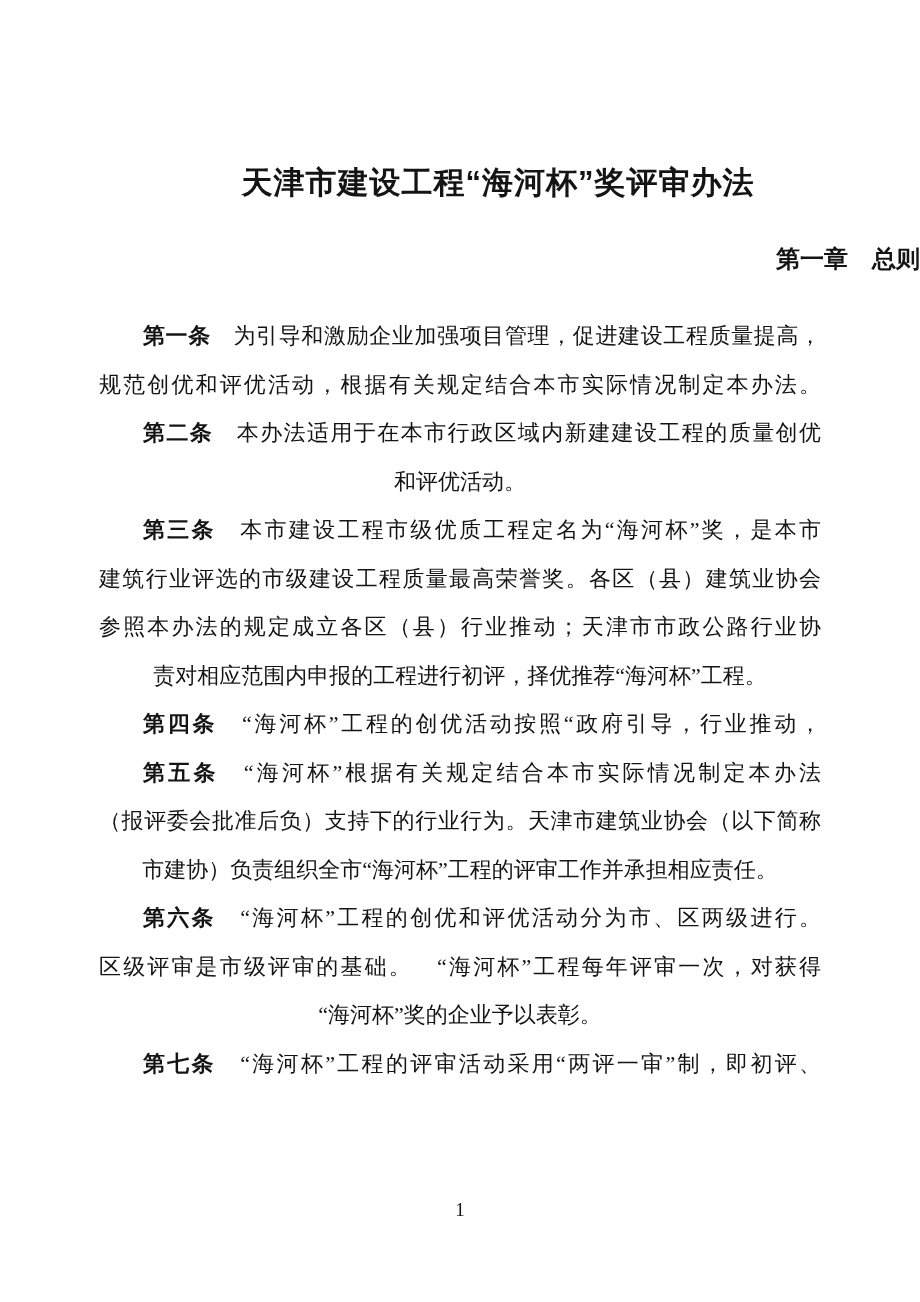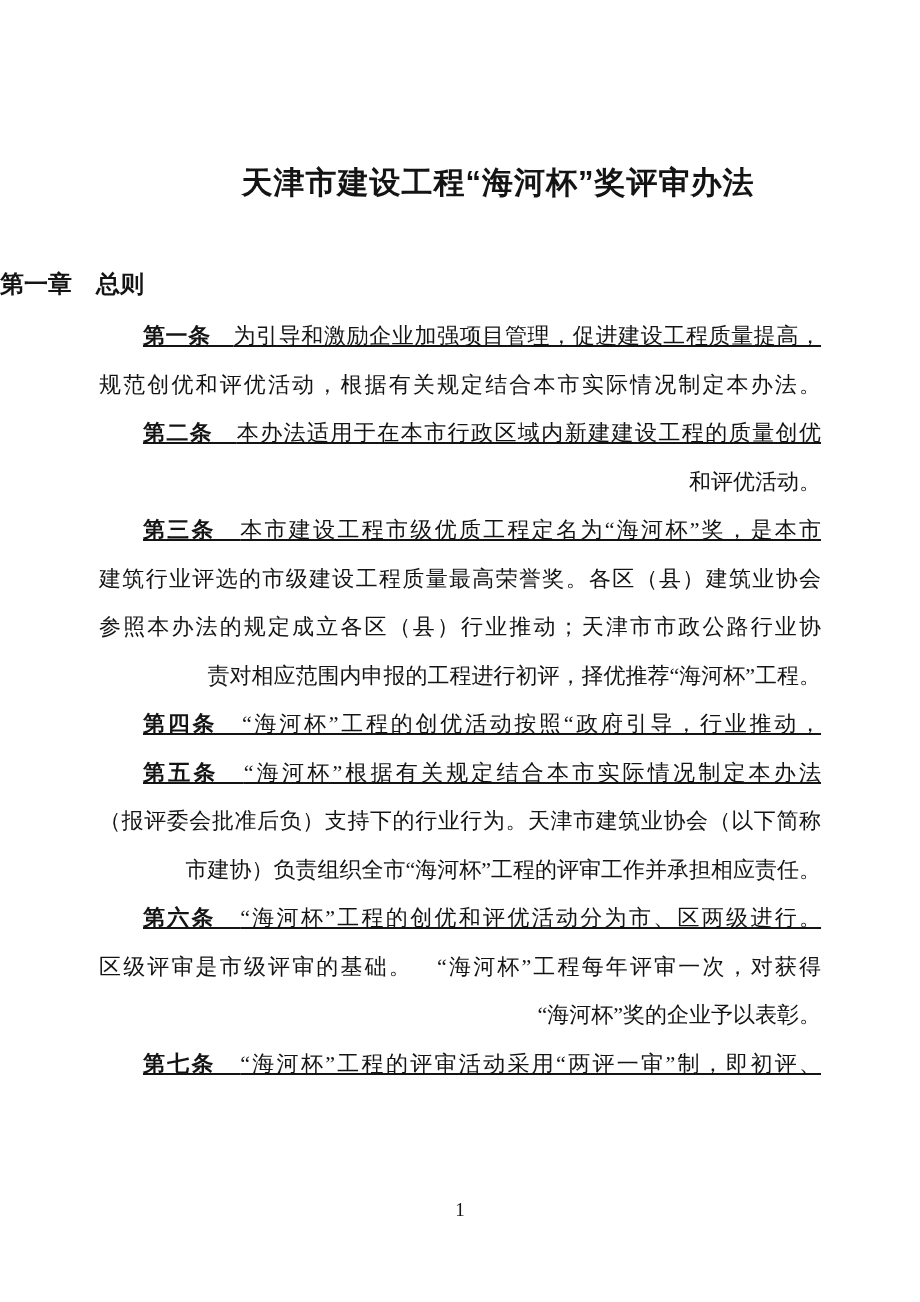--- a/index.html
+++ b/index.html
@@ -21,45 +21,45 @@
     text-align: center;
     font-family: "Liberation Sans", "DejaVu Sans", sans-serif;
     font-weight: bold;
     font-size: 31px;
     letter-spacing: 1px;
     white-space: nowrap;
     margin-left: 38px;
   }
   .chapter-heading {
     position: absolute;
-    top: 268px;
+    top: 243px;
     left: 0;
     width: 100%;
-    text-align: left;
+    text-align: right;
     font-weight: bold;
     font-size: 24px;
     white-space: nowrap;
   }
   .body-text {
     position: absolute;
     left: 99px;
     top: 312px;
     width: 722px;
   }
   .line {
     height: 48.5px;
     line-height: 48.5px;
     font-size: 22px;
-    text-align: right;
+    text-align: center;
   }
   .just {
     text-align: justify;
     text-align-last: justify;
   }
-  .indent { text-indent: 44px; text-decoration: underline; }
+  .indent { text-indent: 44px; }
   .art { font-weight: bold; }
   .page-number {
     position: absolute;
     top: 1199px;
     left: 0;
     width: 100%;
     text-align: center;
     font-size: 19px;
   }
 </style>

